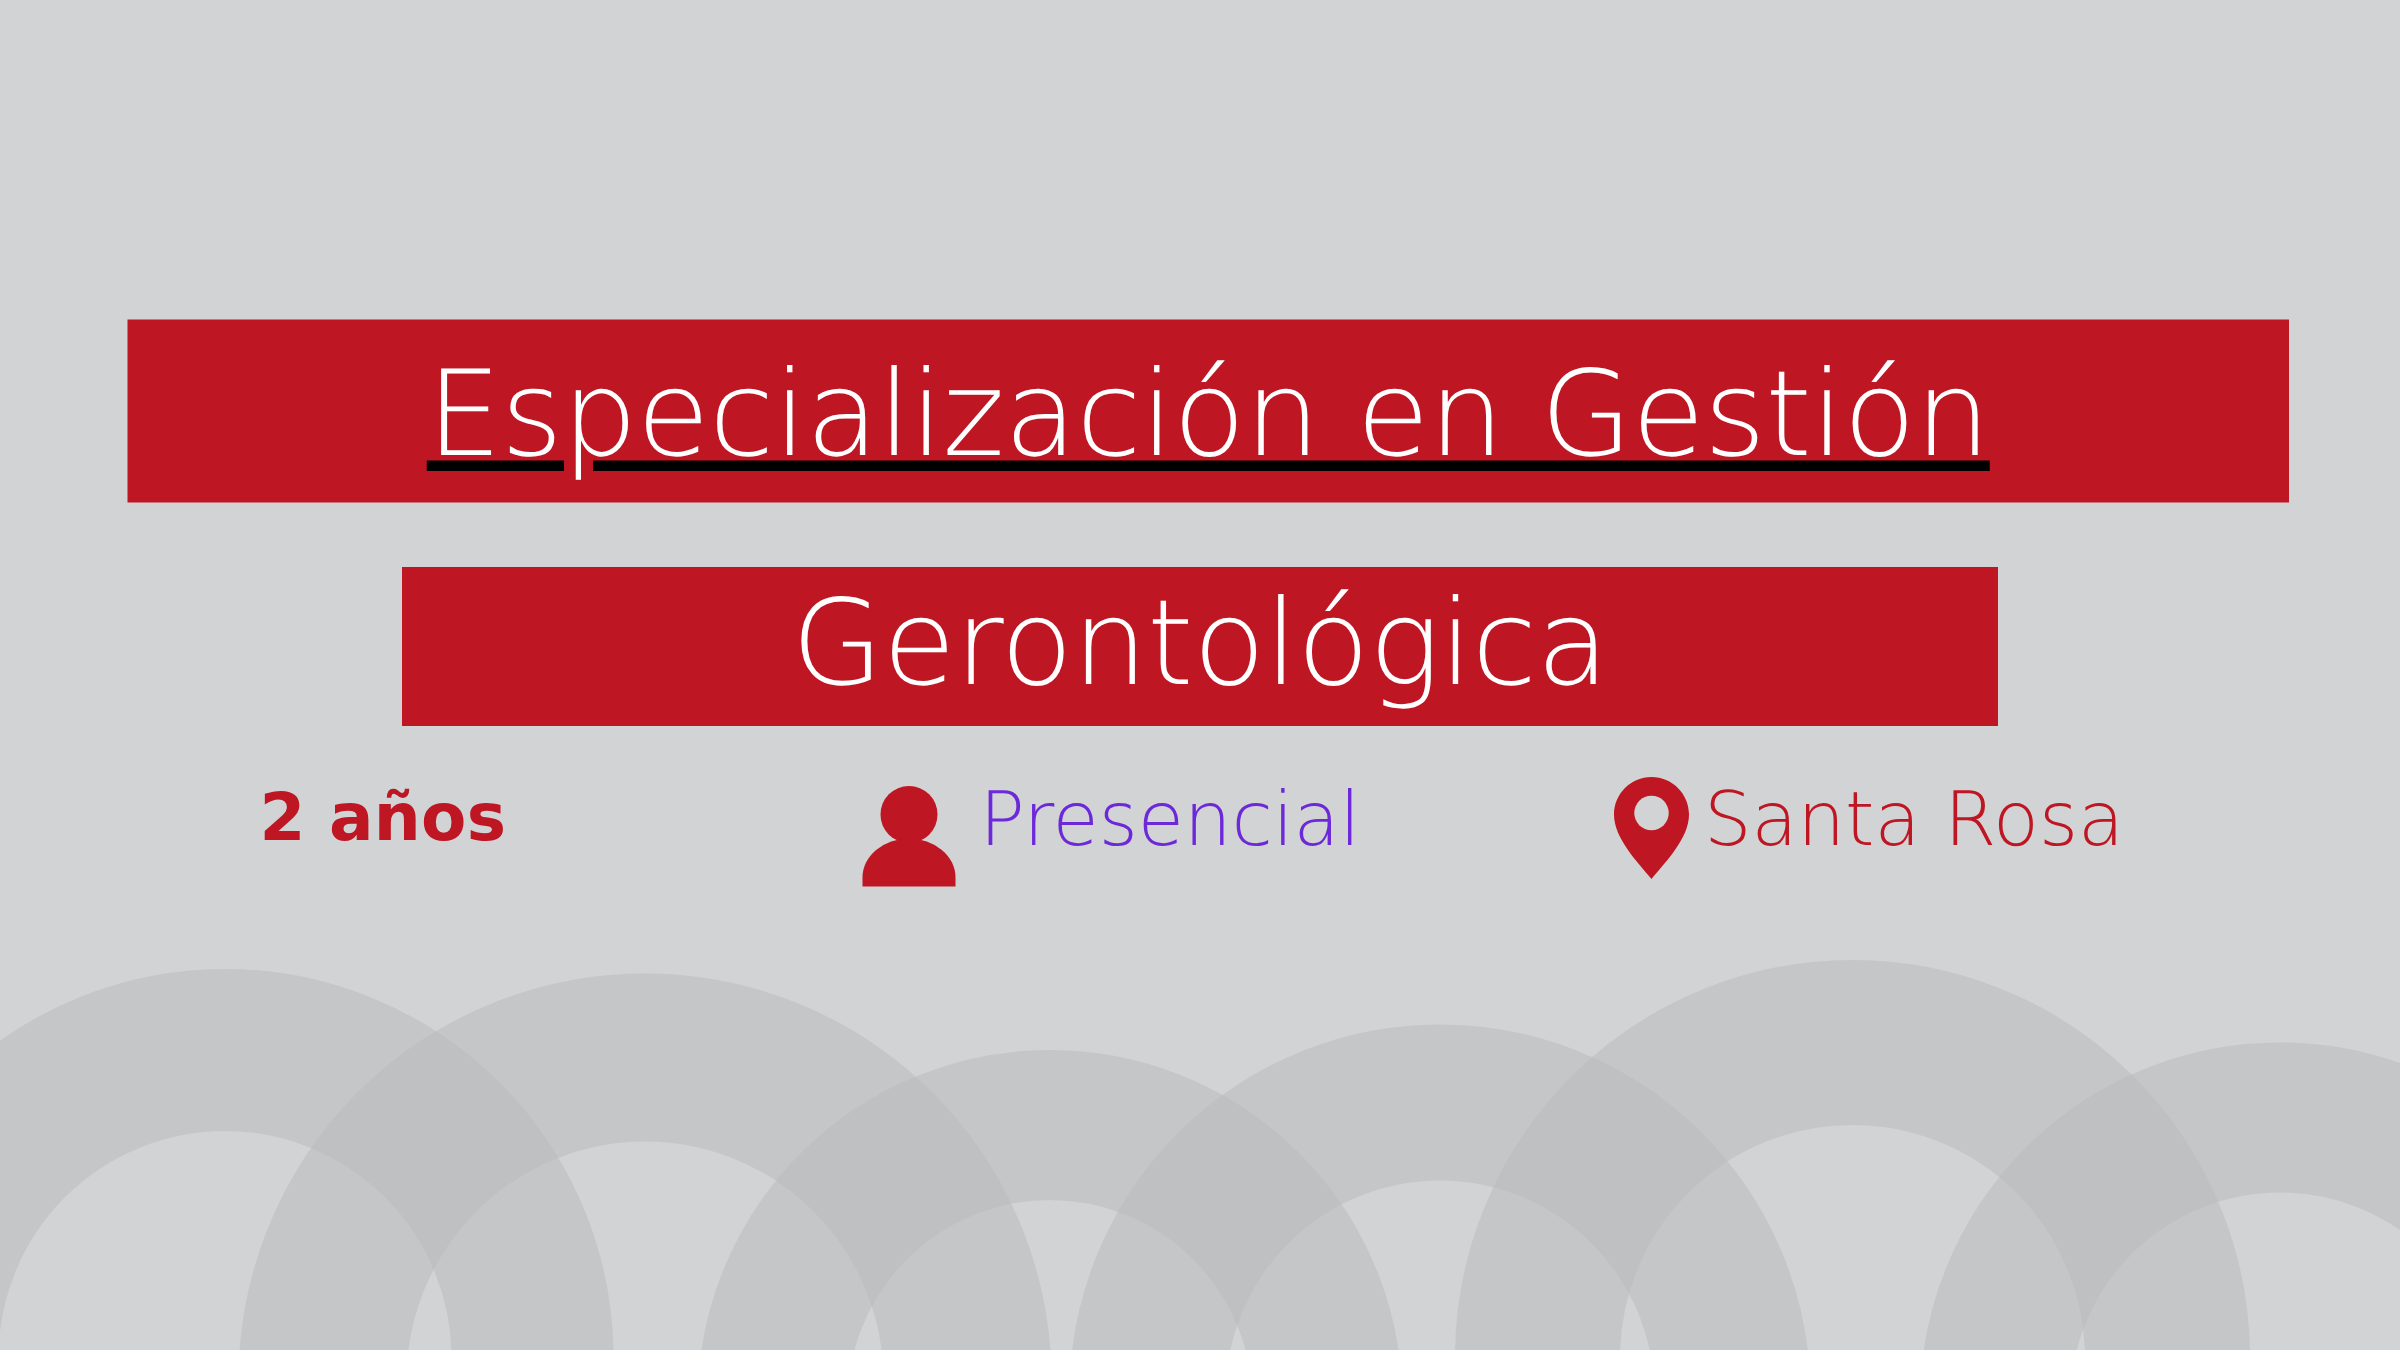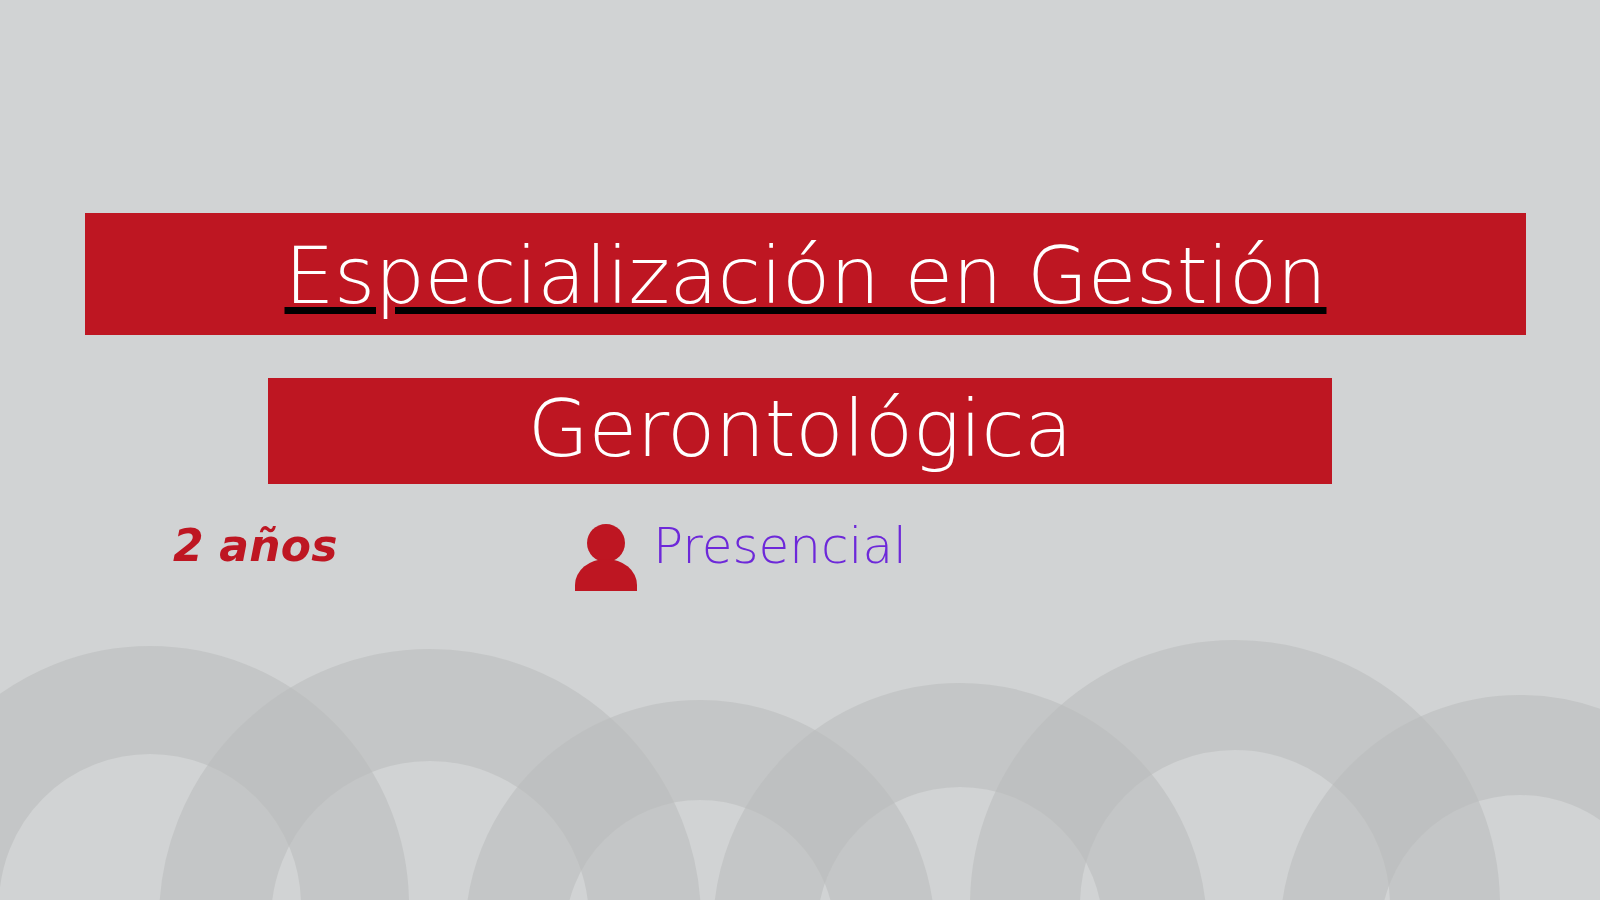--- a/index.html
+++ b/index.html
@@ -90,21 +90,20 @@
   .meta-item {
     position: absolute;
     display: flex;
     align-items: center;
     height: 100px;
     color: #be1622;
     white-space: nowrap;
   }
   #meta-duration {
     left: 173px;
-    font-style: italic;
   }
   #meta-modality {
     left: 573px;
   }
   #meta-location {
     left: 1072px;
   }
   .meta-label {
     font-family: "DejaVu Sans", sans-serif;
     font-size: 50px;
@@ -161,15 +160,28 @@
     <div class="meta-item" id="meta-modality">
       <span class="meta-icon" id="person-icon-wrap">
         <svg width="66" height="86" viewBox="0 0 66 86" aria-hidden="true">
           <circle cx="33" cy="38" r="19" fill="#be1622"></circle>
           <path d="M2 97 L2 80 A31 26 0 0 1 64 80 L64 97 Z" fill="#be1622"></path>
         </svg>
       </span>
       <span class="meta-label" style="color: #6d28d9;">Presencial</span>
     </div>
 
+    <div class="meta-item" id="meta-location">
+      <span class="meta-icon" id="pin-icon-wrap">
+        <svg width="58" height="86" viewBox="0 0 58 86" aria-hidden="true">
+          <path d="M29 13
+                   C15.2 13 4 24.2 4 38
+                   C4 54 20 70 29 81
+                   C38 70 54 54 54 38
+                   C54 24.2 42.8 13 29 13 Z" fill="#be1622"></path>
+          <circle cx="29" cy="37" r="11.5" fill="#d1d3d4"></circle>
+        </svg>
+      </span>
+      <span class="meta-label" style="color: rgb(190, 22, 34);">Santa Rosa</span>
+    </div>
 
   </div>
 </div>
 
 </body></html>

